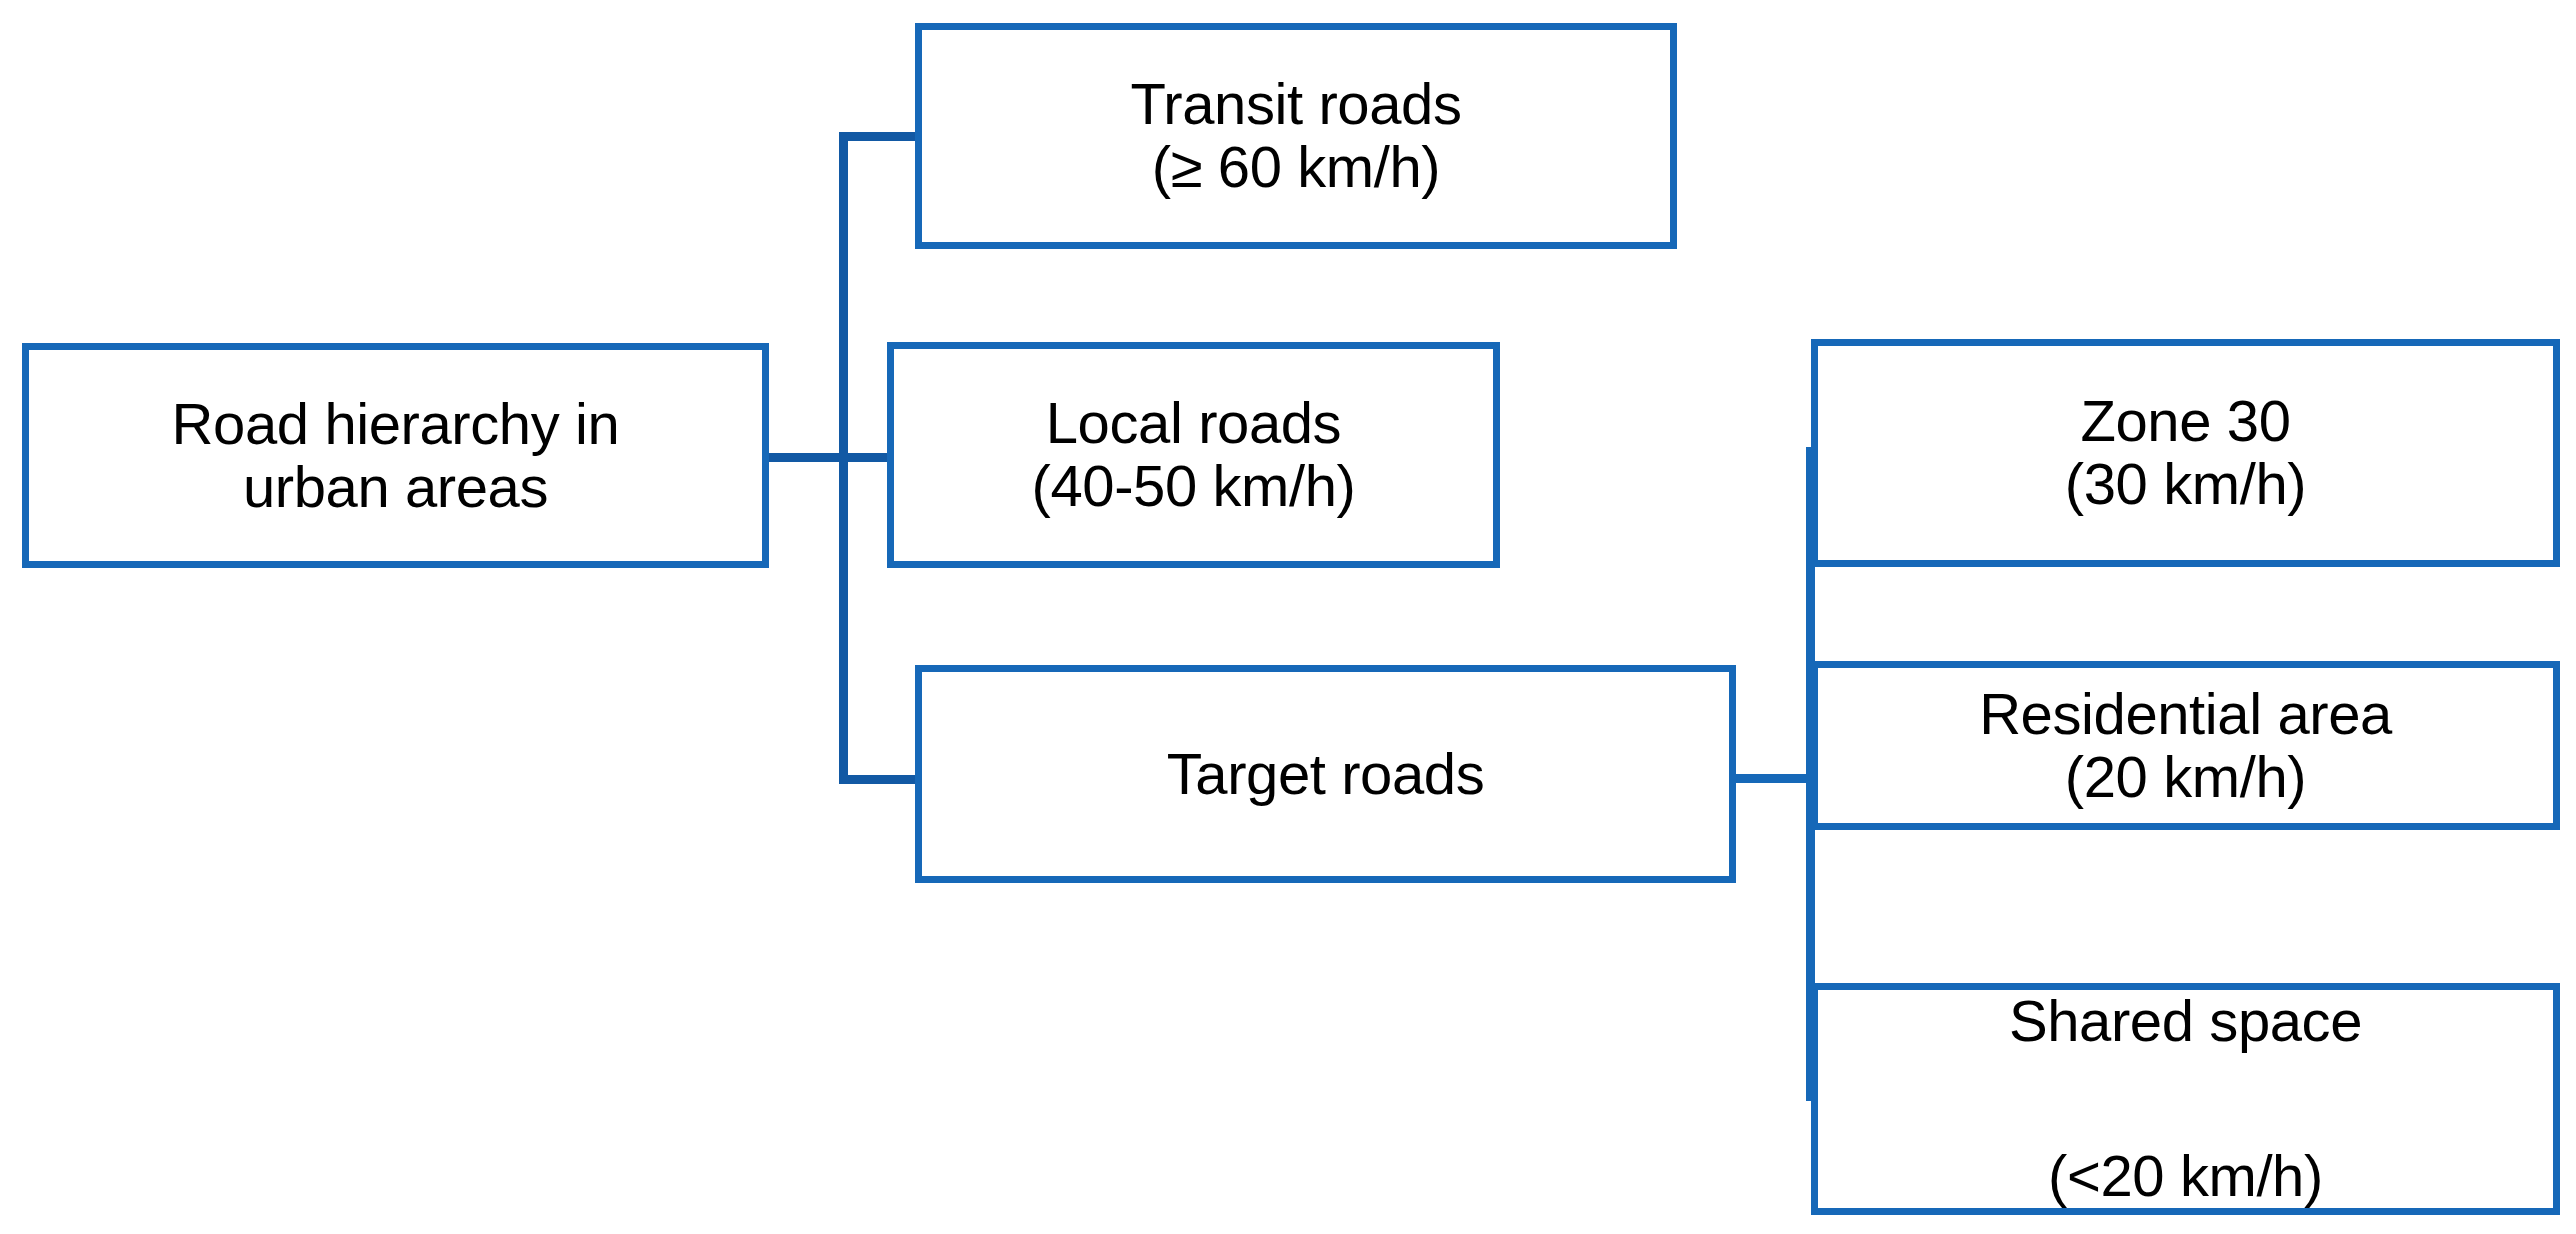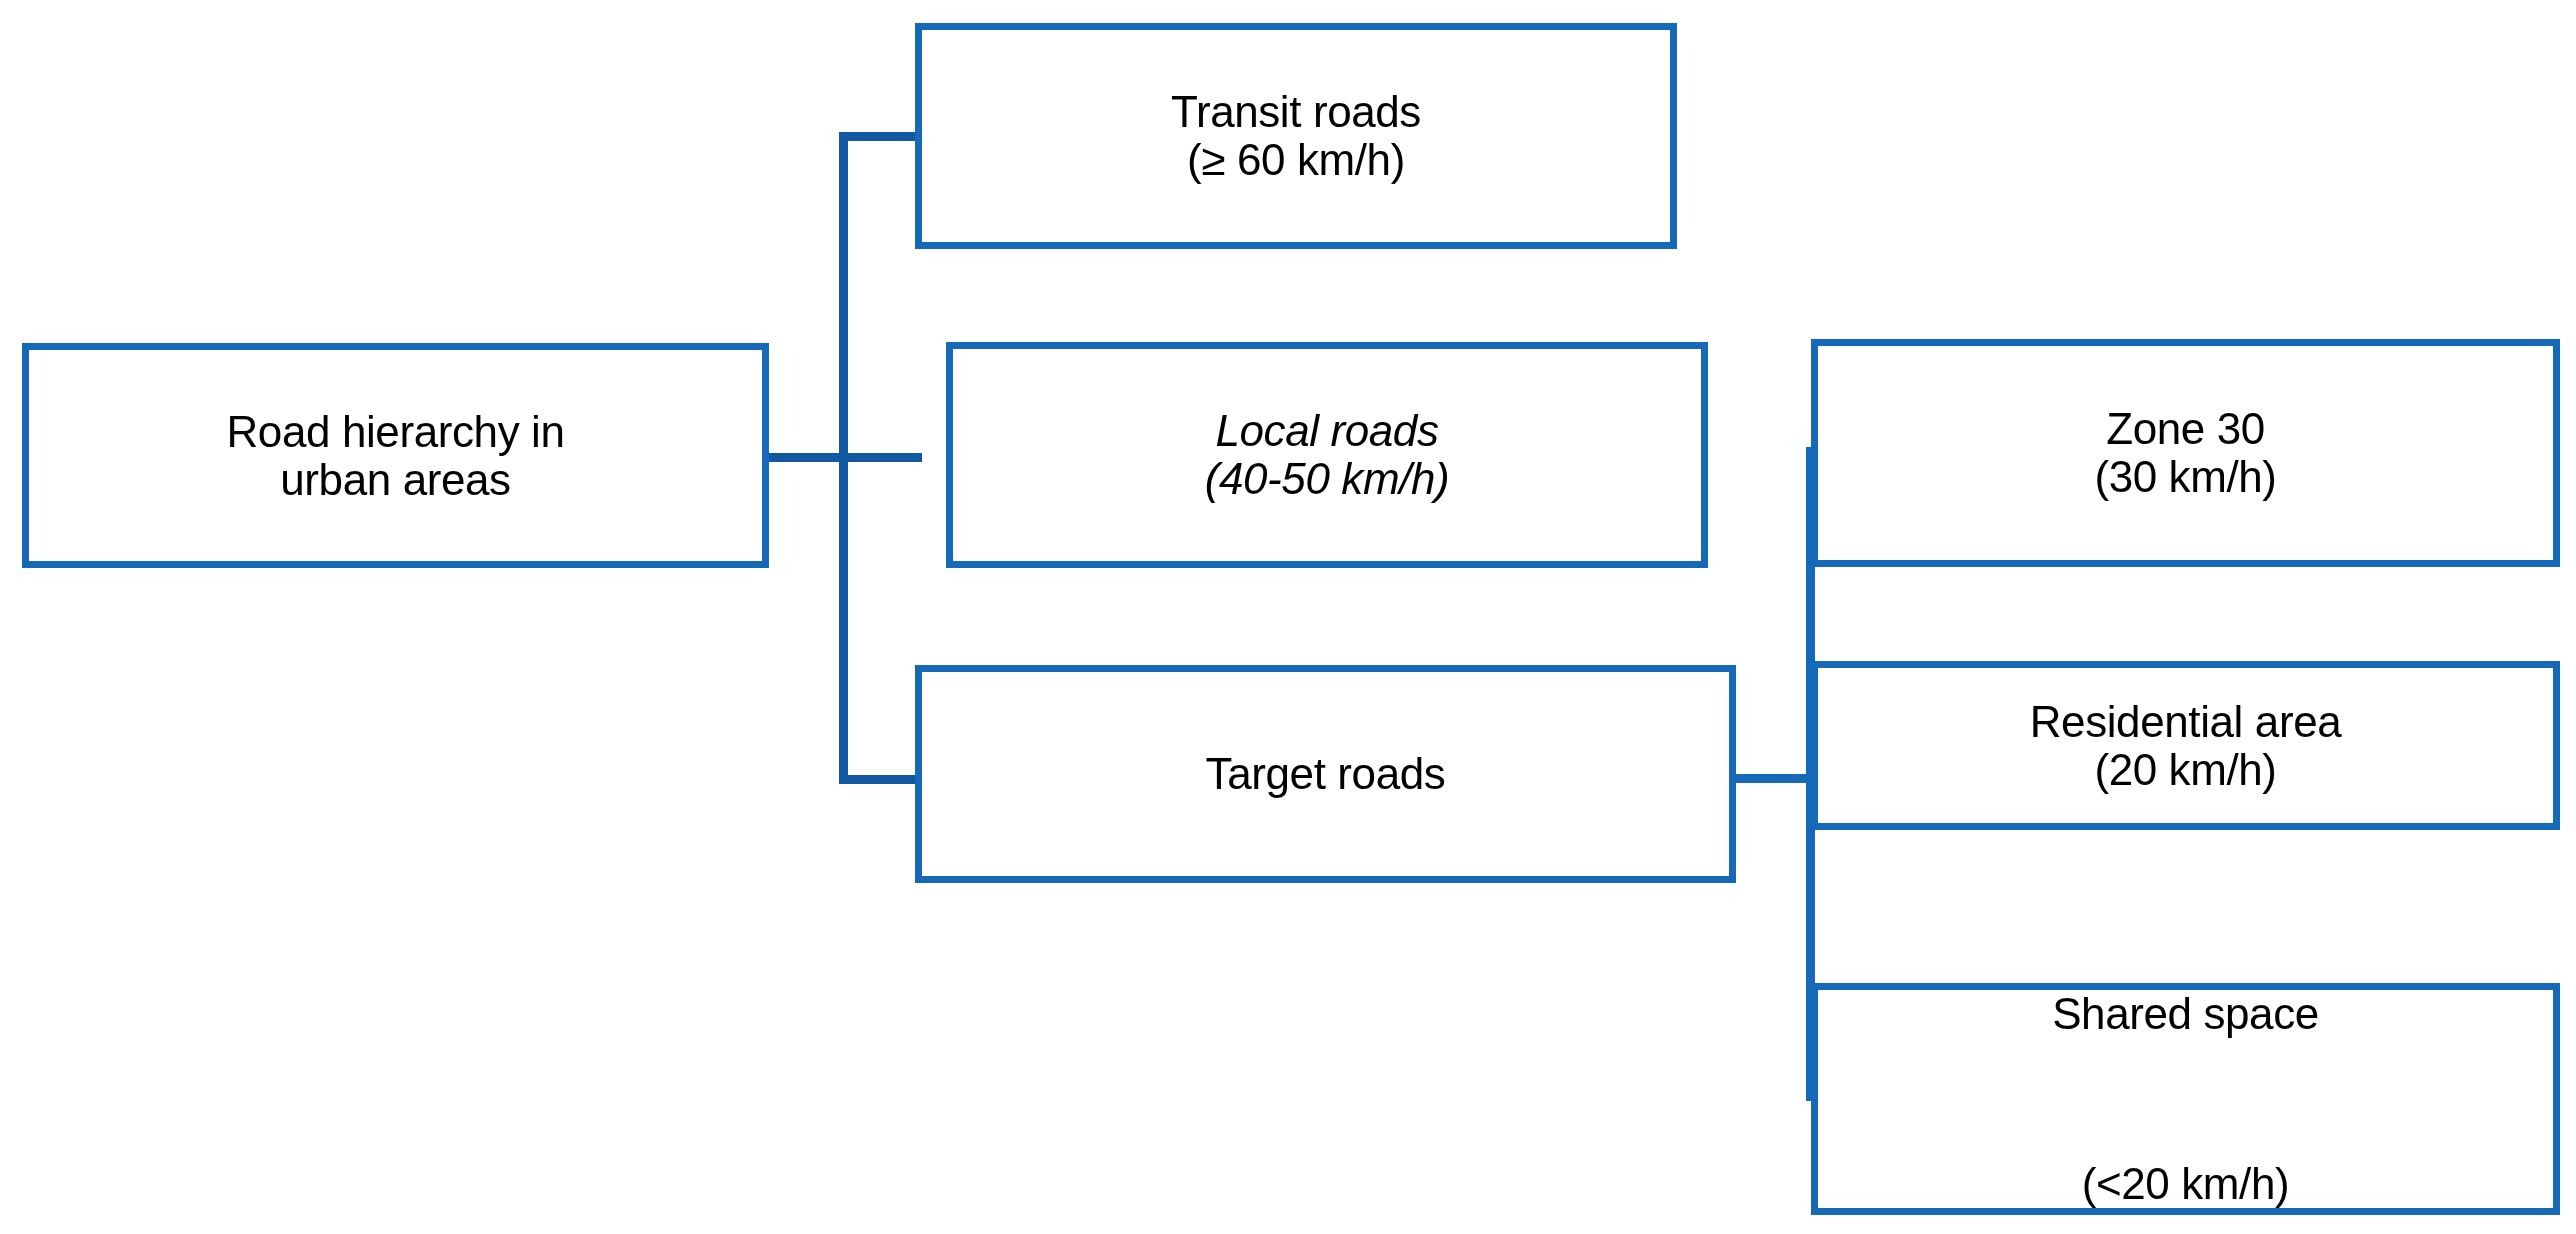--- a/index.html
+++ b/index.html
@@ -21,32 +21,32 @@
     position: absolute;
     box-sizing: border-box;
     background: #ffffff;
     border: 7.7px solid #1668b8;
     display: flex;
     flex-direction: column;
     align-items: center;
     justify-content: center;
     text-align: center;
     color: #000000;
-    font-size: 44px;
+    font-size: 58px;
     line-height: 1.08;
     letter-spacing: -0.4px;
   }
   .node .line1, .node .line2 {
     display: block;
     white-space: nowrap;
   }
   
   #node-root      { left: 22px;   top: 343px;  width: 747px;  height: 225px; }
   #node-transit   { left: 915px; top: 23px;   width: 762px;  height: 226px; }
-  #node-local     { left: 946px; top: 342px;  width: 762px;  height: 226px; font-style: italic; }
+  #node-local     { left: 887px; top: 342px;  width: 613px;  height: 226px; }
   #node-target    { left: 915px; top: 665px;  width: 821px;  height: 218px; }
   #node-zone30    { left: 1811px; top: 339px;  width: 749px;  height: 172px;
                     height: 228px; top: 339px; }
   #node-residential { left: 1811px; top: 661px; width: 749px; height: 169px; }
   #node-shared    { left: 1811px; top: 983px; width: 749px;  height: 232px; justify-content: space-between; }
 
   
   .conn {
     position: absolute;
     background: #1259a4;

